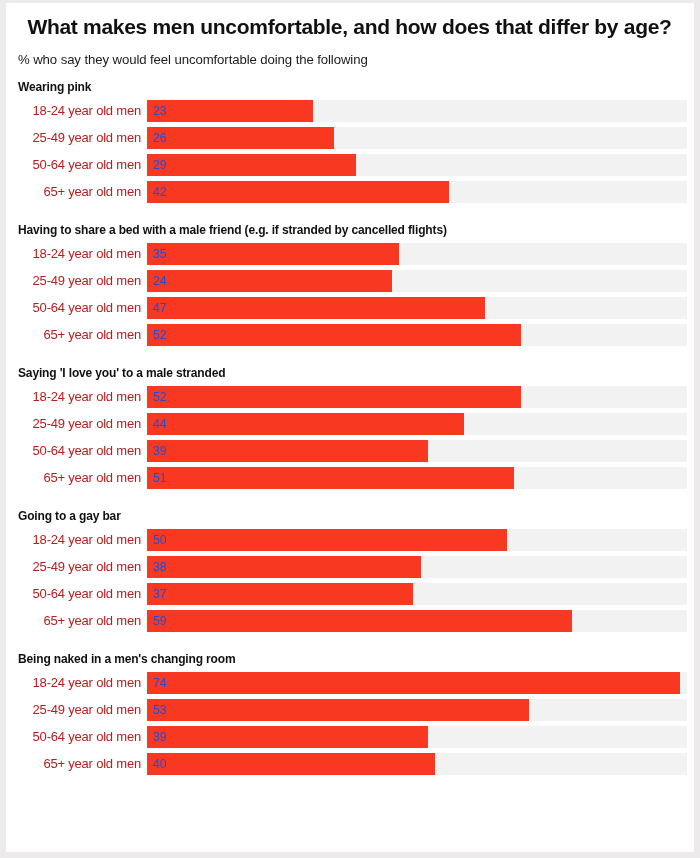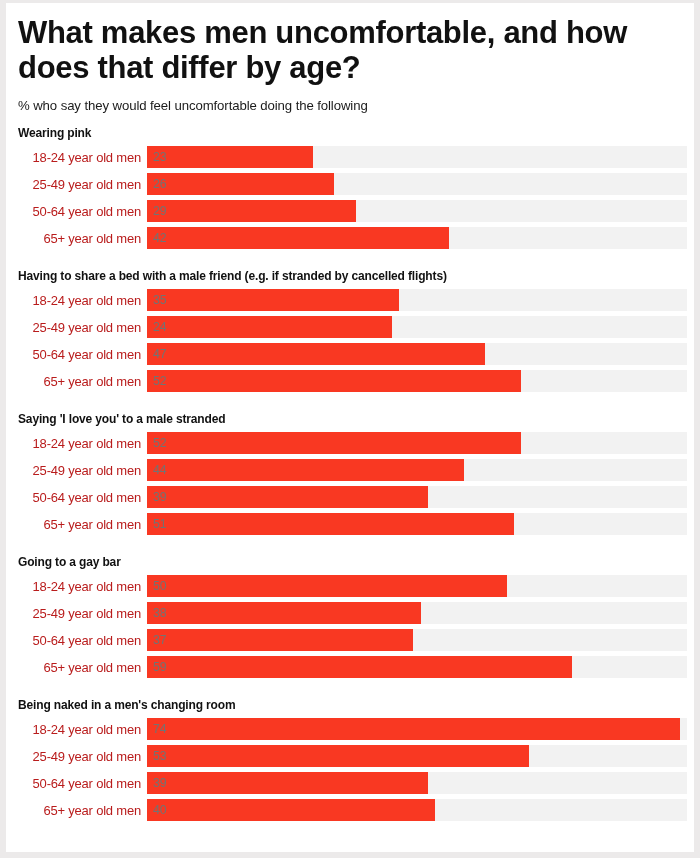--- a/index.html
+++ b/index.html
@@ -22,27 +22,28 @@
     height: 849px;
     background: #ffffff;
     box-sizing: border-box;
     overflow: hidden;
   }
   .inner {
     padding: 12px 7px 0 6px;
   }
 
   .chart-title {
-    font-size: 31px;
+    font-size: 21px;
     font-weight: bold;
     line-height: 1.13;
     letter-spacing: -0.3px;
     color: #111111;
     margin: 0 0 8px 0;
     padding: 0 6px 0 6px;
+    text-align: center;
   }
   .chart-subtitle {
     font-size: 13.2px;
     font-weight: normal;
     color: #1b1b1b;
     margin: 13px 0 0 0;
     padding: 0 6px;
     letter-spacing: -0.1px;
   }
 
@@ -98,21 +99,21 @@
     height: 22px;
     background: #f93822;
   }
   .bar-value {
     position: absolute;
     left: 6px;
     top: 0;
     height: 22px;
     line-height: 22px;
     font-size: 12.3px;
-    color: #737373;
+    color: #1d4ed8;
     letter-spacing: -0.1px;
   }
 </style>
 </head>
 <body>
 
 <div class="card">
   <div class="inner">
 
     <h1 class="chart-title">What makes men uncomfortable, and how does that differ by age?</h1>

